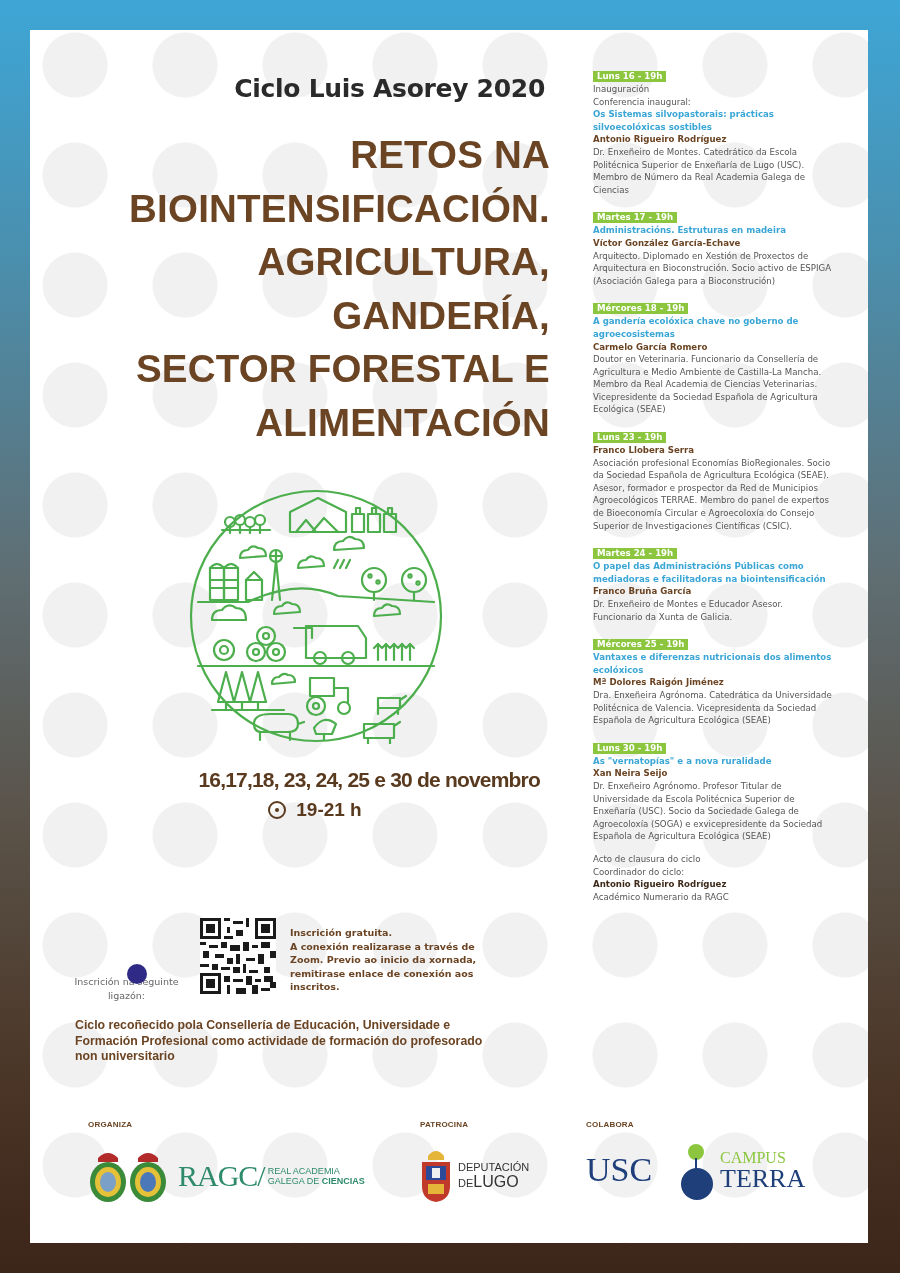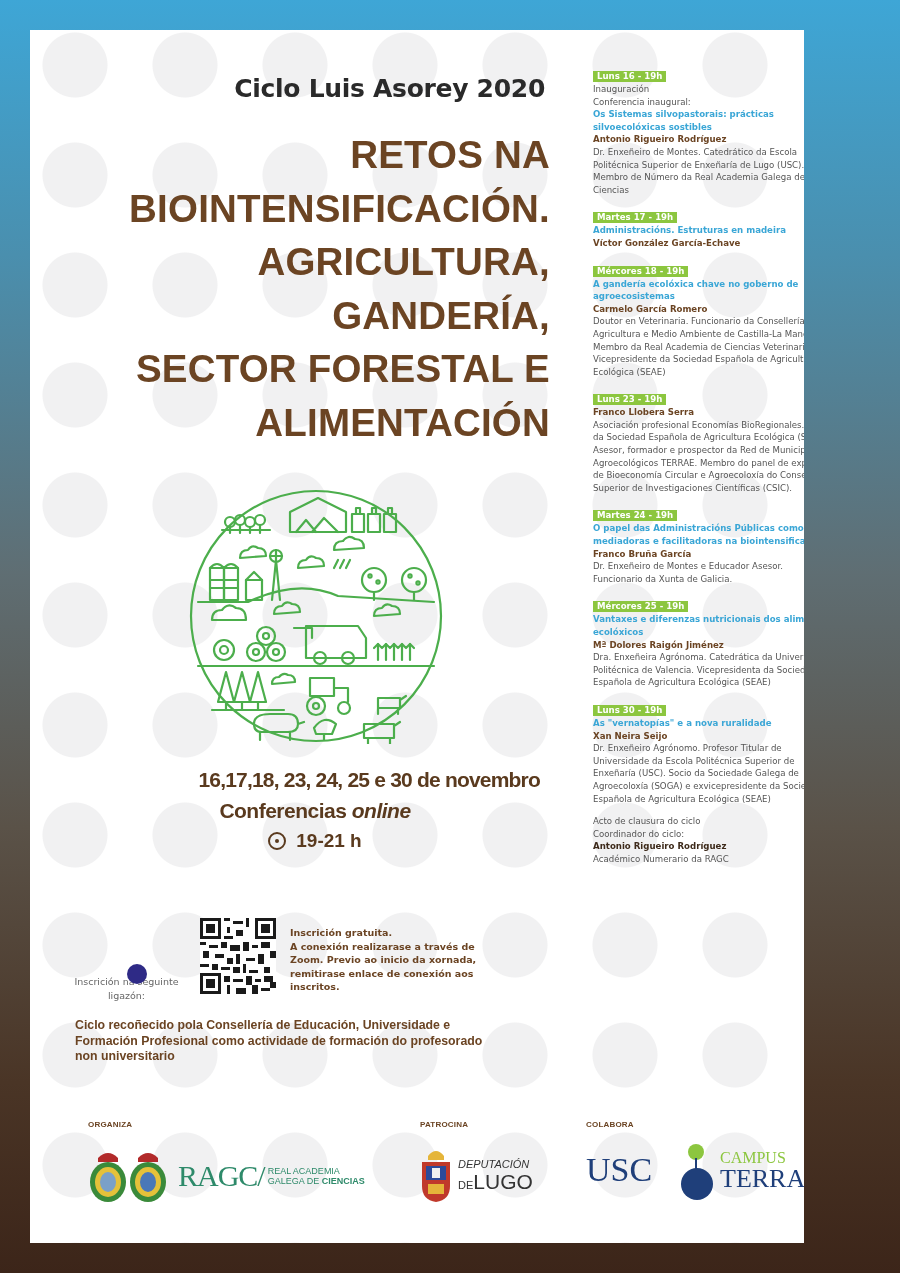--- a/index.html
+++ b/index.html
@@ -3,21 +3,21 @@
 <meta charset="utf-8">
 <style>
   * { box-sizing: border-box; margin: 0; padding: 0; }
   html, body { width: 900px; height: 1273px; overflow: hidden; }
   body {
     position: relative;
     background: linear-gradient(180deg, #3ea6d6 0%, #4a8fae 20%, #5f6e73 45%, #5a5248 65%, #4a3526 85%, #3c2519 100%);
     font-family: "DejaVu Sans", sans-serif;
   }
   .poster {
-    position: absolute; left: 30px; top: 30px; width: 774px; height: 1213px;
+    position: absolute; left: 30px; top: 30px; width: 838px; height: 1213px;
     background-color: #ffffff;
     background-image: radial-gradient(circle, #f1f1f2 0px, #f1f1f2 32px, rgba(255,255,255,0) 33px);
     background-size: 110px 110px;
     background-position: -10px -20px;
     overflow: hidden;
   }
   .cycle {
     position: absolute; left: 0; width: 515px; top: 44px; text-align: right;
     font-family: "DejaVu Sans", sans-serif; font-weight: bold; font-size: 25px; color: #2a2a2a;
     letter-spacing: -0.3px;
@@ -150,21 +150,20 @@
         <circle cx="156" cy="220" r="6"></circle>
       <path d="M190 210 h22 v10 h-22 z M190 220v6 M210 220v6 M212 212 l6-4"></path>
       <path d="M176 236 h30 v14 h-30 z M180 250v6 M202 250v6 M206 238 l6-4"></path>
       <path d="M66 236 q0-10 16-10 h18 q10 0 10 10 q0 8-10 8 h-26 q-8 0-8-8 Z M72 244v8 M102 244v8 M110 236 l6 -2"></path>
       <path d="M126 240 q10 -14 22 -4 l-4 10 h-16 Z M136 246v6"></path>
     </g>
   </svg>
 
   <div class="dates">
     <div class="d1">16,17,18, 23, 24, 25 e 30 de novembro</div>
-    <div class="d2"><span>Conferencias </span><i>online</i></div>
     <div class="d3">
       <span class="clock"></span>
       <span>19-21 h</span>
     </div>
   </div>
 
   <div class="reg-label">Inscrición na seguinte ligazón:</div>
   <a class="reg-dot"></a>
 
   <svg class="qr" viewBox="0 0 25 25" shape-rendering="crispEdges">
@@ -261,22 +260,22 @@
 
   <div class="logo" style="left:390px; top:1118px; display:flex; align-items:center; gap:6px;">
     <svg width="32" height="56" viewBox="0 0 32 56">
       <path d="M8 8 q8 -10 16 0 v4 h-16 z" fill="#e5b53a"></path>
       <path d="M2 14 h28 v24 q0 14 -14 16 q-14 -2 -14 -16 z" fill="#c0392b"></path>
       <rect x="6" y="18" width="20" height="14" fill="#2c4a9a"></rect>
       <rect x="12" y="20" width="8" height="10" fill="#f0f0f0"></rect>
       <rect x="8" y="36" width="16" height="10" fill="#e5b53a"></rect>
     </svg>
     <div style="font-family:'Liberation Sans',sans-serif; color:#333;">
-      <div style="font-size:11px;font-style:italic;">DEPUTACIÓN</div>
-      <div><span style="font-size:11px;">DE</span><span style="font-size:21px;">LUGO</span></div>
+      <div style="font-size:11px;">DEPUTACIÓN</div>
+      <div><span style="font-size:11px;">DE</span><span style="font-size:16px;">LUGO</span></div>
     </div>
   </div>
 
   <div class="logo" style="left:556px; top:1122px; display:flex; align-items:flex-start;">
     <span style="font-family:'Liberation Serif',serif; font-size:34px; color:#1f3f7a; line-height:36px;">USC</span>
     <div style="position:absolute; left:24px; top:0; width:50px; height:50px; background:#1f3f7a; z-index:-1;"></div>
   </div>
 
   <div class="logo" style="left:648px; top:1112px; display:flex; align-items:center; gap:4px;">
     <svg width="38" height="58" viewBox="0 0 38 58">
@@ -297,20 +296,21 @@
       <span class="ev-line">Conferencia inaugural:</span>
       <span class="ev-line ev-title">Os Sistemas silvopastorais: prácticas silvoecolóxicas sostibles</span>
       <span class="ev-line ev-speaker">Antonio Rigueiro Rodríguez</span>
       <span class="ev-line">Dr. Enxeñeiro de Montes. Catedrático da Escola Politécnica Superior de Enxeñaría de Lugo (USC).</span>
       <span class="ev-line">Membro de Número da Real Academia Galega de Ciencias</span>
     </div>
     <div class="event">
       <span class="badge">Martes 17 - 19h</span>
       <span class="ev-line ev-title">Administracións. Estruturas en madeira</span>
       <span class="ev-line ev-speaker">Víctor González García-Echave</span>
+      <span class="ev-line">Arquitecto. Diplomado en Xestión de Proxectos de Arquitectura en Bioconstrución. Socio activo de ESPIGA (Asociación Galega para a Bioconstrución)</span>
     </div>
     <div class="event">
       <span class="badge">Mércores 18 - 19h</span>
       <span class="ev-line ev-title">A gandería ecolóxica chave no goberno de agroecosistemas</span>
       <span class="ev-line ev-speaker">Carmelo García Romero</span>
       <span class="ev-line">Doutor en Veterinaria. Funcionario da Consellería de Agricultura e Medio Ambiente de Castilla-La Mancha. Membro da Real Academia de Ciencias Veterinarias. Vicepresidente da Sociedad Española de Agricultura Ecológica (SEAE)</span>
     </div>
     <div class="event">
       <span class="badge">Luns 23 - 19h</span>
       <span class="ev-line ev-speaker">Franco Llobera Serra</span>

